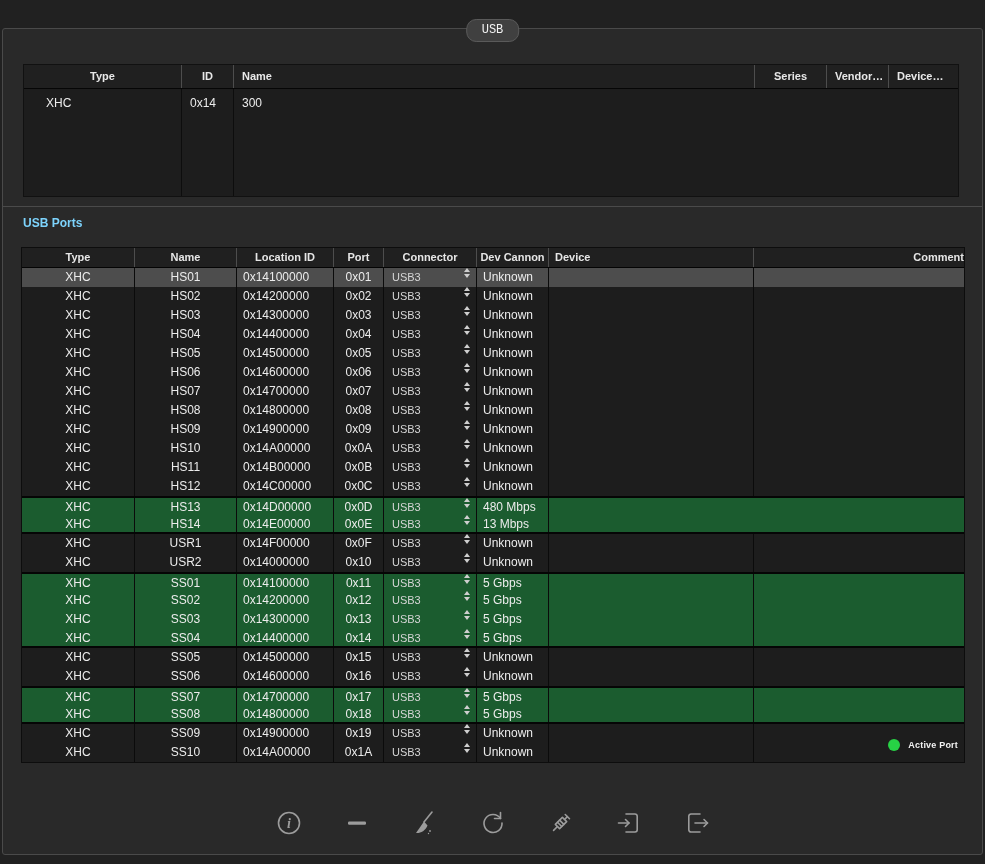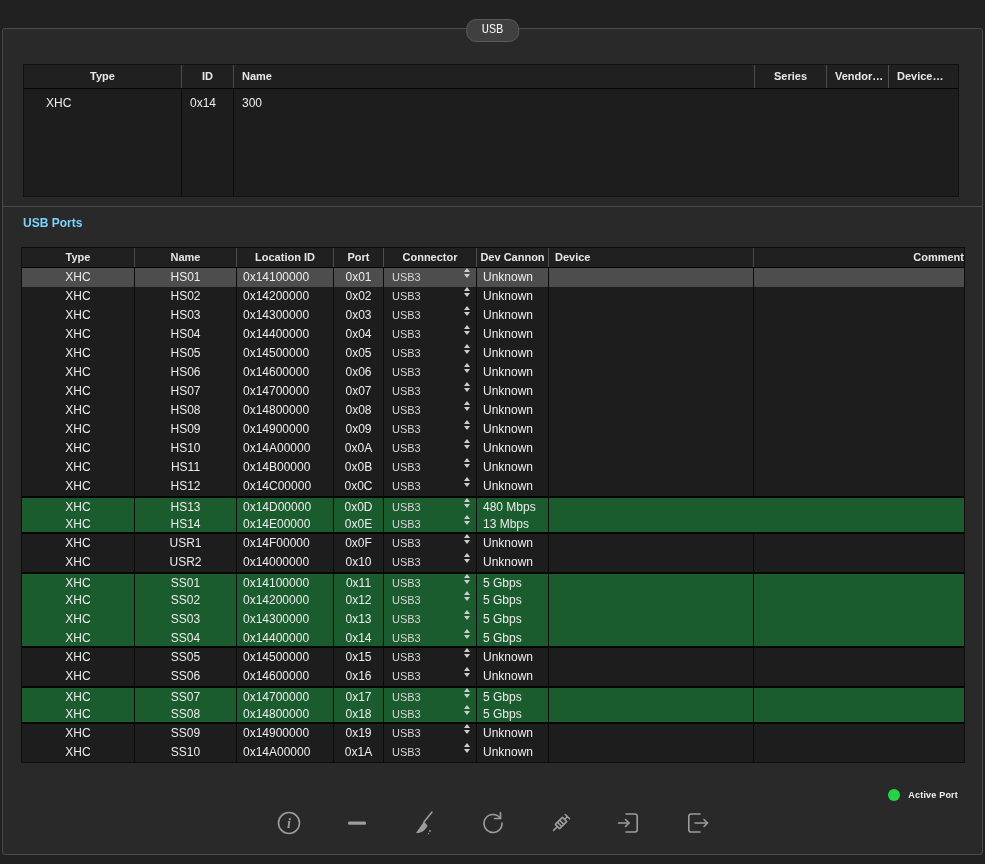--- a/index.html
+++ b/index.html
@@ -68,21 +68,21 @@
   .p-row.state-active   { background:#1b5c2f; }
   .p-row.grp-top    { border-top:2px solid #050505; }
   .p-row.grp-bottom { border-bottom:2px solid #050505; }
   .pad6 { padding-left:6px; }
   .conn-cell { display:flex; align-items:flex-start; justify-content:space-between; padding:0 6px 0 8px; cursor:default; }
   .conn-label { font-size:11px; color:#d6d6d6; }
   .stepper { display:flex; flex-direction:column; gap:2px; align-items:center; }
   .tri-up    { width:0; height:0; border-left:3px solid transparent; border-right:3px solid transparent; border-bottom:4px solid #cfcfcf; }
   .tri-down  { width:0; height:0; border-left:3px solid transparent; border-right:3px solid transparent; border-top:4px solid #cfcfcf; }
   
-  .legend { position:absolute; right:24px; top:760px; display:flex; align-items:center; gap:8px; }
+  .legend { position:absolute; right:24px; top:710px; display:flex; align-items:center; gap:8px; }
   .legend-dot { width:12px; height:12px; border-radius:50%; background:#27d245; }
   .legend-label { font-size:9px; font-weight:bold; color:#f2f2f2; letter-spacing:.2px; }
   
   .toolbar {
     position:absolute; left:50%; transform:translateX(-50%); top:780px;
     display:flex; gap:40px; align-items:center;
   }
   .tool-btn { width:28px; height:28px; display:flex; align-items:center; justify-content:center; background:none; border:none; cursor:pointer; }
   .tool-btn svg { stroke:#9c9c9c; fill:none; stroke-width:1.6; stroke-linecap:round; stroke-linejoin:round; }
 </style>

